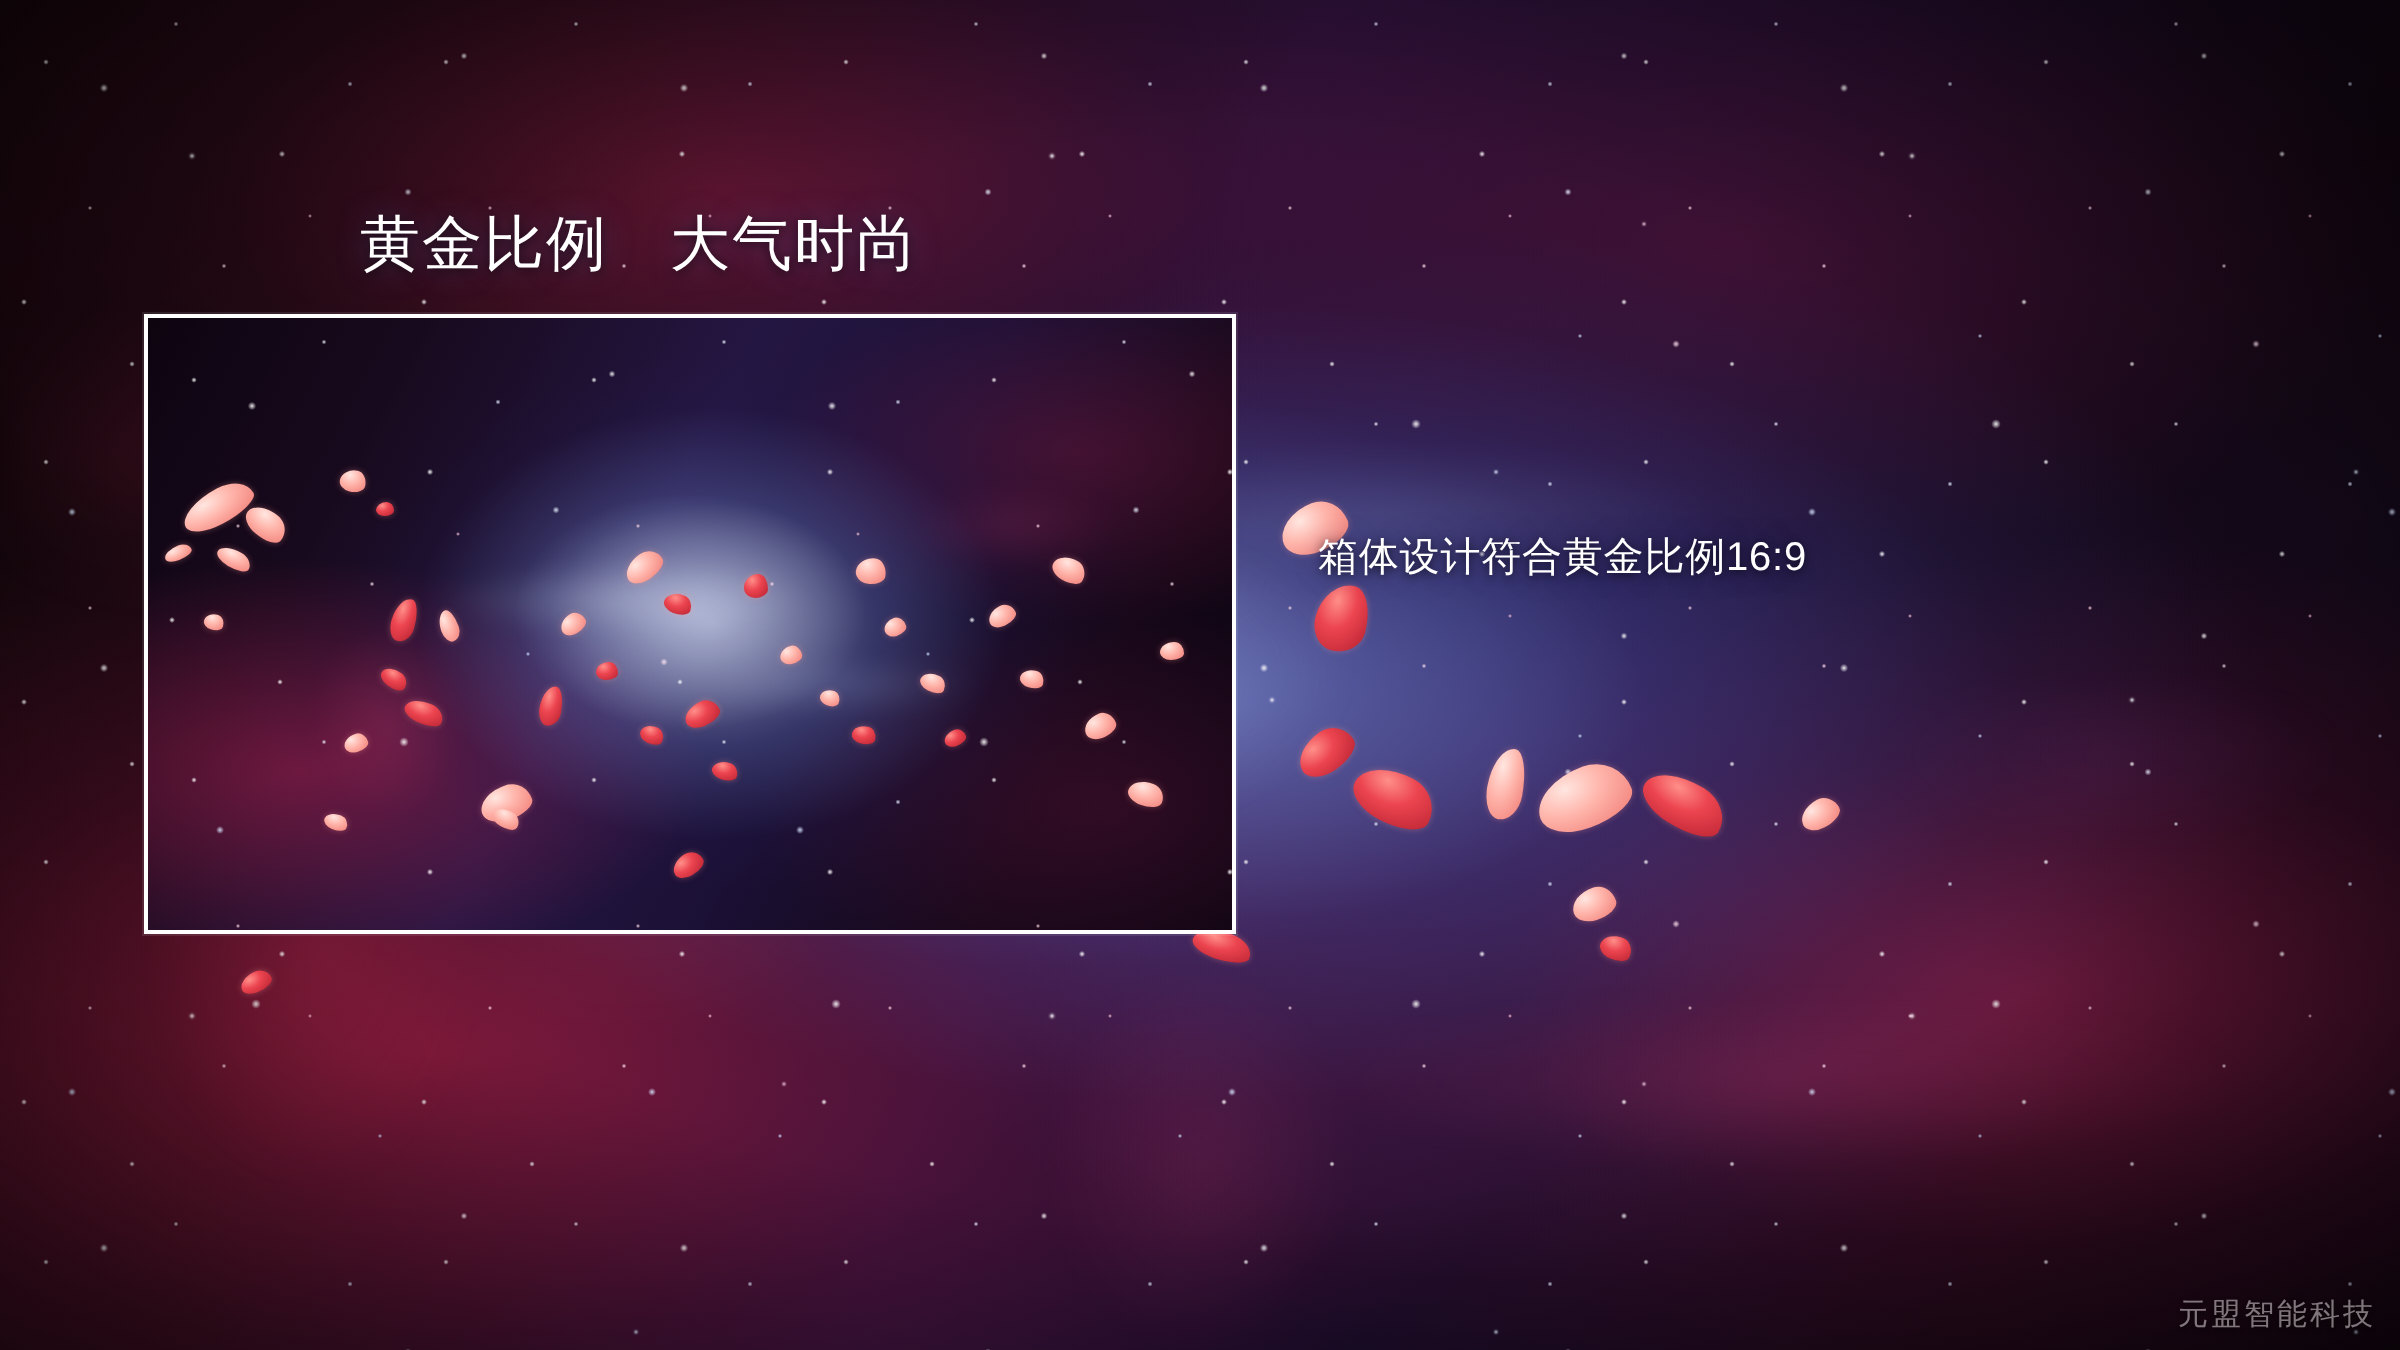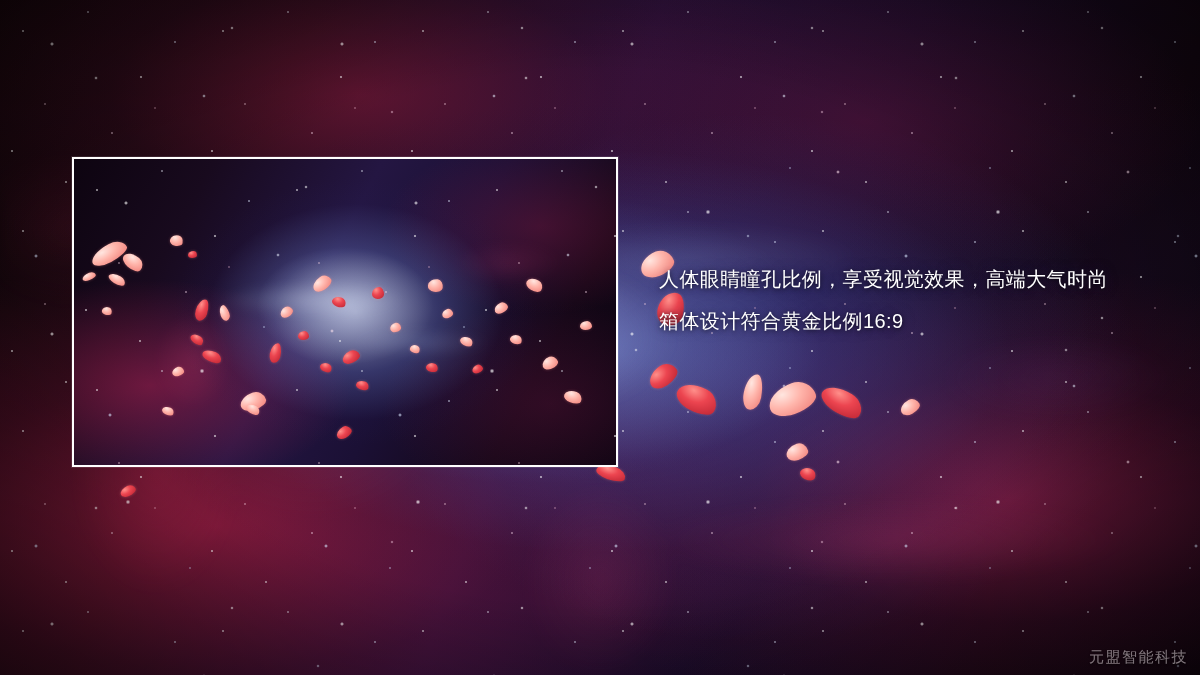--- a/index.html
+++ b/index.html
@@ -190,20 +190,21 @@
       <div class="petal pale" style="left: 744px; top: 374px; width: 18px; height: 36px; transform: rotate(10deg);"></div>
       <div class="petal pale" style="left: 768px; top: 384px; width: 48px; height: 30px; transform: rotate(-20deg);"></div>
       <div class="petal deep" style="left: 820px; top: 390px; width: 44px; height: 24px; transform: rotate(32deg);"></div>
       <div class="petal pale" style="left: 786px; top: 444px; width: 22px; height: 16px; transform: rotate(-18deg);"></div>
       <div class="petal deep" style="left: 800px; top: 468px; width: 16px; height: 12px; transform: rotate(24deg);"></div>
       <div class="petal pale" style="left: 900px; top: 400px; width: 20px; height: 14px; transform: rotate(-28deg);"></div>
       <div class="petal deep" style="left: 596px; top: 466px; width: 30px; height: 14px; transform: rotate(18deg);"></div>
       <div class="petal deep" style="left: 120px; top: 486px; width: 16px; height: 10px; transform: rotate(-24deg);"></div>
     </div>
 
+  <div class="title">黄金比例　大气时尚</div>
 
   <div class="frame">
     <div class="frame-inner"></div>
     <div class="frame-wisp"></div>
     <div class="stars-a"></div>
     <div class="stars-b"></div>
     <div id="petals-inside">
         <div class="petal pale" style="left: 16px; top: 86px; width: 38px; height: 17px; transform: rotate(-28deg);"></div>
         <div class="petal pale" style="left: 48px; top: 96px; width: 22px; height: 14px; transform: rotate(40deg);"></div>
         <div class="petal pale" style="left: 96px; top: 76px; width: 13px; height: 11px; transform: rotate(12deg);"></div>
@@ -239,19 +240,18 @@
         <div class="petal pale" style="left: 452px; top: 120px; width: 17px; height: 12px; transform: rotate(30deg);"></div>
         <div class="petal pale" style="left: 468px; top: 198px; width: 16px; height: 12px; transform: rotate(-22deg);"></div>
         <div class="petal pale" style="left: 490px; top: 232px; width: 18px; height: 12px; transform: rotate(20deg);"></div>
         <div class="petal pale" style="left: 506px; top: 162px; width: 12px; height: 9px; transform: rotate(0deg);"></div>
         <div class="petal deep" style="left: 262px; top: 268px; width: 16px; height: 11px; transform: rotate(-30deg);"></div>
         <div class="petal pale" style="left: 88px; top: 248px; width: 12px; height: 8px; transform: rotate(22deg);"></div>
       </div>
   </div>
 
   <div class="body-text">
-    <div class="body-line">人体眼睛瞳孔比例，享受视觉效果，高端大气时尚</div>
     <div class="body-line">箱体设计符合黄金比例16:9</div>
   </div>
 
   <div class="watermark">元盟智能科技</div>
 
 </div>
 
 </body></html>

